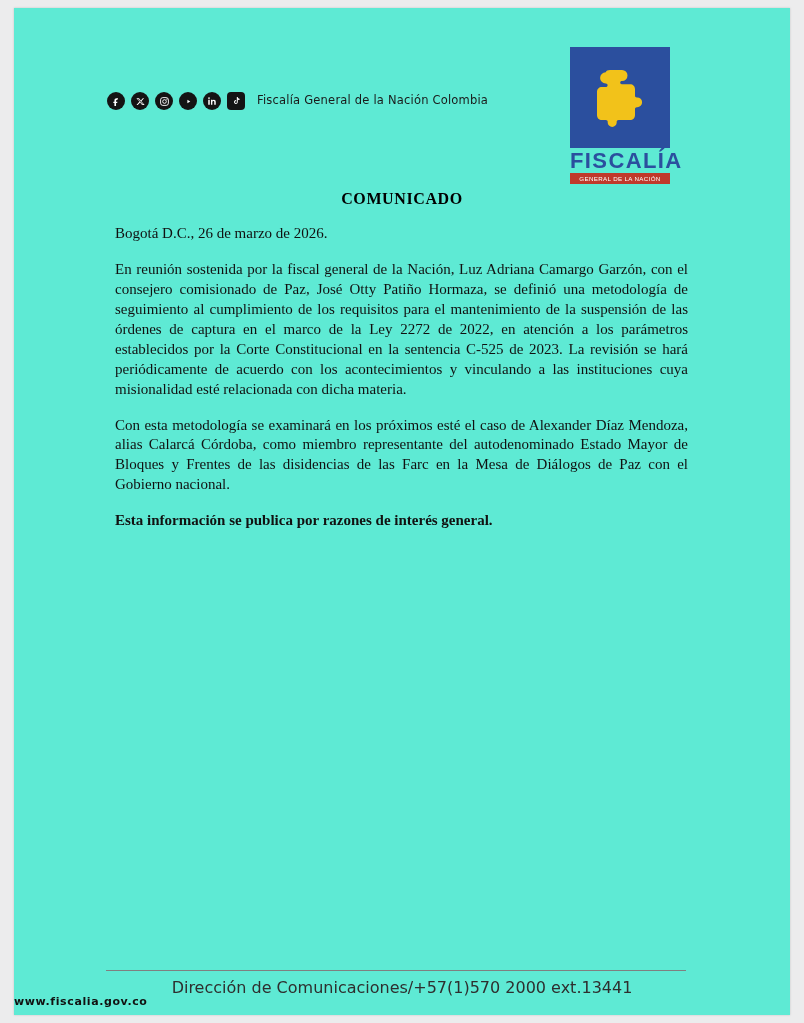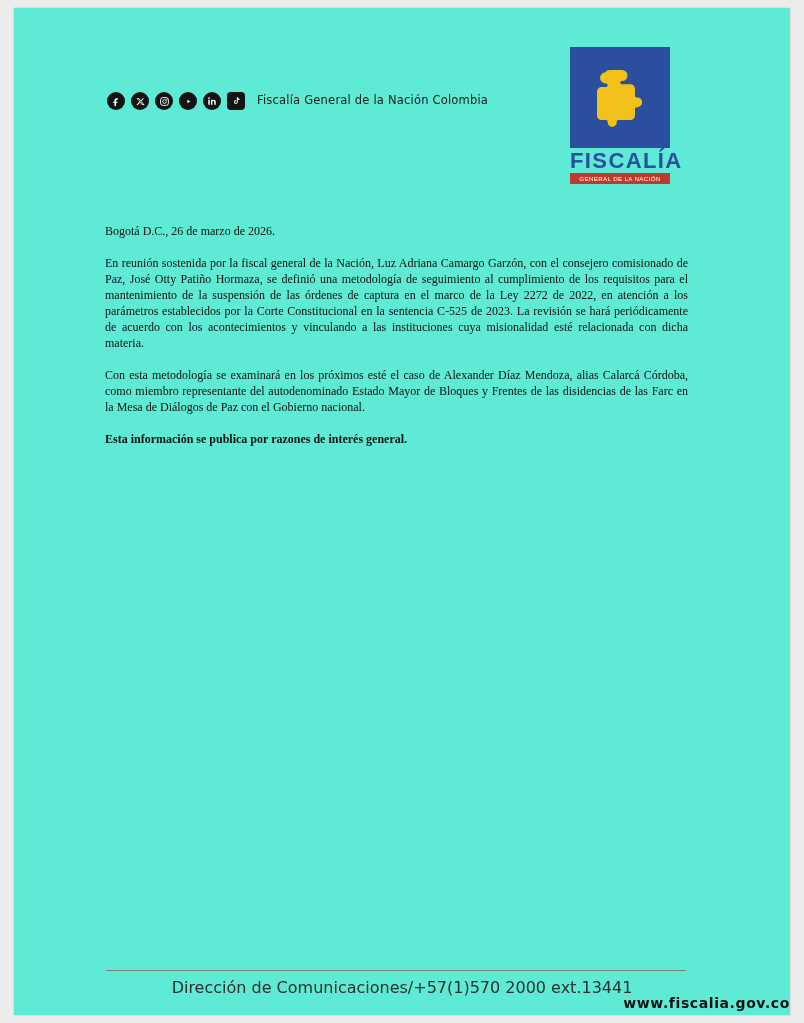--- a/index.html
+++ b/index.html
@@ -133,22 +133,22 @@
     letter-spacing: 0.6px;
     color: #000000;
   }
   .content {
     position: absolute;
     left: 91px;
     top: 216px;
     width: 583px;
   }
   .content p {
-    margin: 0 0 16px 0;
-    font-size: 12px;
+    margin: 0 0 16px 10px;
+    font-size: 15px;
     line-height: 1.33;
     color: #111111;
     text-align: justify;
     text-justify: inter-word;
     hyphens: none;
   }
   .content p:last-child { margin-bottom: 0; font-weight: bold; }
 
   
   .footer-rule {
@@ -167,23 +167,23 @@
     text-align: center;
     font-family: "DejaVu Sans", sans-serif;
     font-size: 16px;
     color: #2e2e2e;
   }
   .footer-line2 {
     position: absolute;
     left: 0;
     top: 987px;
     width: 100%;
-    text-align: right;
-    font-family: "DejaVu Sans", sans-serif;
-    font-size: 14px;
+    text-align: left;
+    font-family: "DejaVu Sans", sans-serif;
+    font-size: 11px;
     font-weight: bold;
     letter-spacing: 0.6px;
     color: #111111;
   }
 </style>
 </head>
 <body>
 
 <div class="page">
 
@@ -232,20 +232,21 @@
       <div class="logo-blue">
         <svg class="puzzle" width="48" height="60" viewBox="0 0 48 60" aria-hidden="true">
           <path fill="#f2c21a" d="M14 2h12a5.5 5.5 0 0 1 0 11h-0.2c-0.9 0-1.6 0.7-1.6 1.6 0 0.9 0.7 1.6 1.6 1.6H34c3 0 5 2 5 5v6.5c0 1 0.8 1.7 1.8 1.7h0.4a4.9 4.9 0 1 1 0 9.8h-0.4c-1 0-1.8 0.8-1.8 1.8V47c0 3-2 5-5 5H22.5c-1 0-1.8 0.8-1.8 1.8v0.6a4.5 4.5 0 0 1-9 0v-0.6c0-1-0.8-1.8-1.8-1.8H6c-3 0-5-2-5-5V24c0-3 2-5 5-5h3.8c1 0 1.8-0.8 1.8-1.8 0-0.9-0.8-1.7-1.7-1.7H9.7A5.5 5.5 0 0 1 9.7 4.3c0.6-1.4 2-2.3 4.3-2.3z"></path>
         </svg>
       </div>
       <div class="logo-word">FISCALÍA</div>
       <div class="logo-sub">GENERAL DE LA NACIÓN</div>
     </div>
   </div>
 
+  <div class="doc-title">COMUNICADO</div>
 
   <div class="content">
     <p>Bogotá D.C., 26 de marzo de 2026.</p>
     <p>En reunión sostenida por la fiscal general de la Nación, Luz Adriana Camargo Garzón, con el consejero comisionado de Paz, José Otty Patiño Hormaza, se definió una metodología de seguimiento al cumplimiento de los requisitos para el mantenimiento de la suspensión de las órdenes de captura en el marco de la Ley 2272 de 2022, en atención a los parámetros establecidos por la Corte Constitucional en la sentencia C-525 de 2023. La revisión se hará periódicamente de acuerdo con los acontecimientos y vinculando a las instituciones cuya misionalidad esté relacionada con dicha materia.</p>
     <p>Con esta metodología se examinará en los próximos esté el caso de Alexander Díaz Mendoza, alias Calarcá Córdoba, como miembro representante del autodenominado Estado Mayor de Bloques y Frentes de las disidencias de las Farc en la Mesa de Diálogos de Paz con el Gobierno nacional.</p>
     <p>Esta información se publica por razones de interés general.</p>
   </div>
 
   <div class="footer-rule"></div>
   <div class="footer-line1">Dirección de Comunicaciones/+57(1)570 2000 ext.13441</div>

